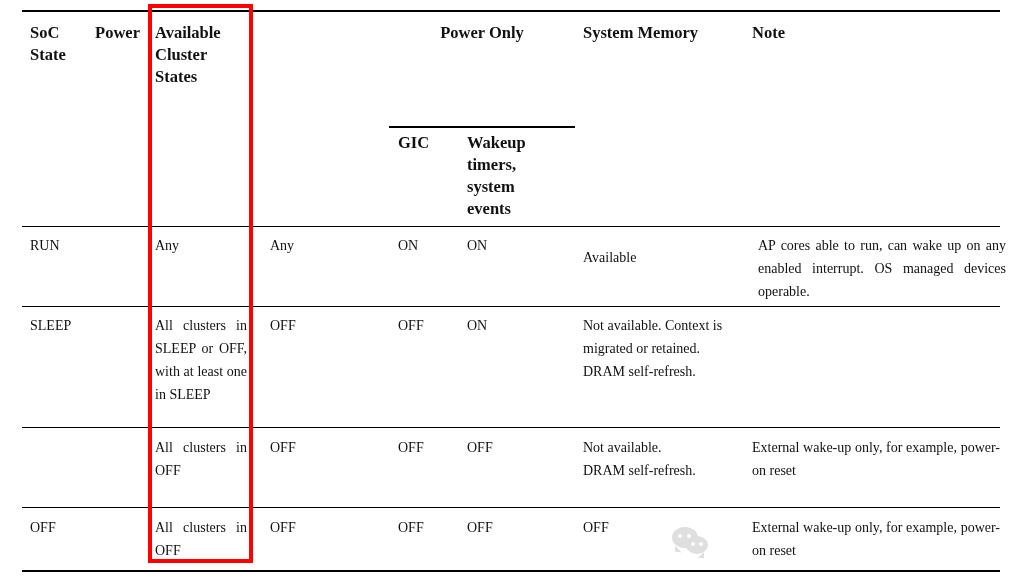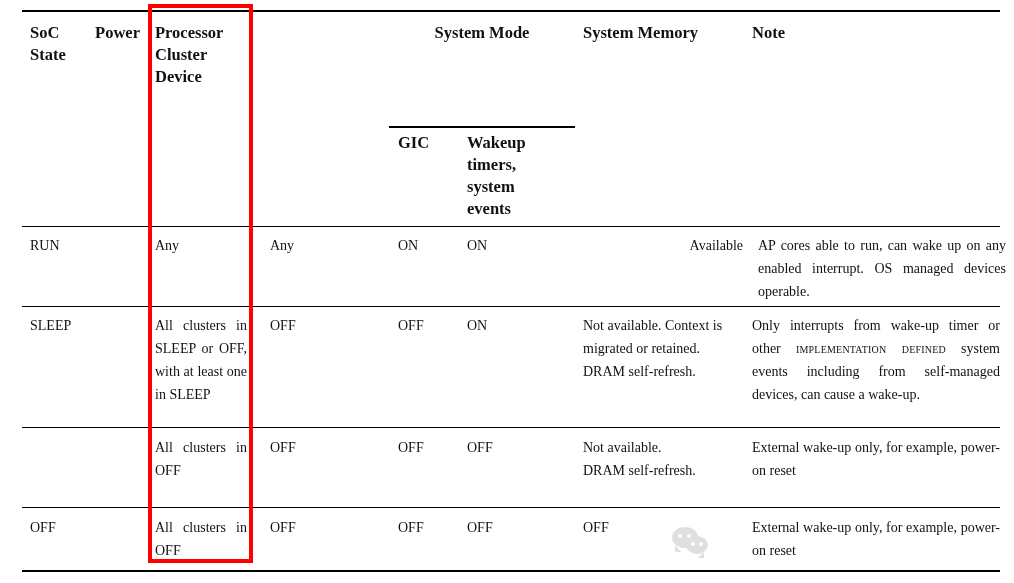--- a/index.html
+++ b/index.html
@@ -141,54 +141,51 @@
   <div class="rule" style="top:10px;"></div>
   <div class="subrule" style="left:389px; top:126px; width:186px; height:2px;"></div>
   <div class="rule thin" style="top:226px;"></div>
   <div class="rule thin" style="top:306px;"></div>
   <div class="rule thin" style="top:427px;"></div>
   <div class="rule thin" style="top:507px;"></div>
   <div class="rule" style="top:570px;"></div>
 
   <div class="cell head just" style="left:30px; top:22px; width:110px;">SoC Power State</div>
 
-  <div class="cell head" style="left:155px; top:22px; width:95px;">Processor Cluster Device</div>
-
-
-  <div class="cell head ctr" style="left:389px; top:22px; width:186px;">System Mode</div>
+  <div class="cell head" style="left:155px; top:22px; width:95px;">Available Cluster States</div>
+
+
+  <div class="cell head ctr" style="left:389px; top:22px; width:186px;">Power Only</div>
 
   <div class="cell head" style="left:583px; top:22px; width:170px;">System Memory</div>
 
   <div class="cell head" style="left:752px; top:22px; width:240px;">Note</div>
 
   <div class="cell head" style="left:398px; top:132px; width:60px;">GIC</div>
 
   <div class="cell head" style="left:467px; top:132px; width:85px;">Wakeup timers, system events</div>
 
   <div class="cell" style="left:0;top:0;width:0;height:0;"></div>
 
   <div class="cell" style="left:30px; top:234px; width:115px;">RUN</div>
   <div class="cell" style="left:155px; top:234px; width:92px;">Any</div>
   <div class="cell" style="left:270px; top:234px; width:110px;">Any</div>
   <div class="cell" style="left:398px; top:234px; width:60px;">ON</div>
   <div class="cell" style="left:467px; top:234px; width:100px;">ON</div>
-  <div class="cell" style="left:583px; top:234px; width:160px;text-align:right;">Available</div>
+  <div class="cell" style="left:583px; top:246px; width:160px;">Available</div>
   <div class="cell just" style="left:752px; top:234px; width:248px;margin-left:6px;">
     <span>AP cores able to run, can wake up on any enabled interrupt. OS managed devices operable.</span>
   </div>
 
   <div class="cell just" style="left:155px; top:314px; width:92px;">All clusters in SLEEP or OFF, with at least one in SLEEP</div>
   <div class="cell" style="left:30px; top:314px; width:115px;">SLEEP</div>
   <div class="cell" style="left:270px; top:314px; width:110px;">OFF</div>
   <div class="cell" style="left:398px; top:314px; width:60px;">OFF</div>
   <div class="cell" style="left:467px; top:314px; width:100px;">ON</div>
   <div class="cell" style="left:583px; top:314px; width:150px;">Not available. Context is migrated or retained. DRAM self-refresh.</div>
-  <div class="cell just" style="left:752px; top:314px; width:248px;">
-    <span>Only interrupts from wake-up timer or other </span><span class="smallcaps">implementation defined</span><span> system events including from self-managed devices, can cause a wake-up.</span>
-  </div>
 
   <div class="cell just" style="left:155px; top:436px; width:92px;">All clusters in OFF</div>
   <div class="cell" style="left:270px; top:436px; width:110px;">OFF</div>
   <div class="cell" style="left:398px; top:436px; width:60px;">OFF</div>
   <div class="cell" style="left:467px; top:436px; width:100px;">OFF</div>
   <div class="cell" style="left:583px; top:436px; width:120px;">Not available. DRAM self-refresh.</div>
   <div class="cell just" style="left:752px; top:436px; width:248px;">
     <span>External wake-up only, for example, power-on reset</span>
   </div>
 

